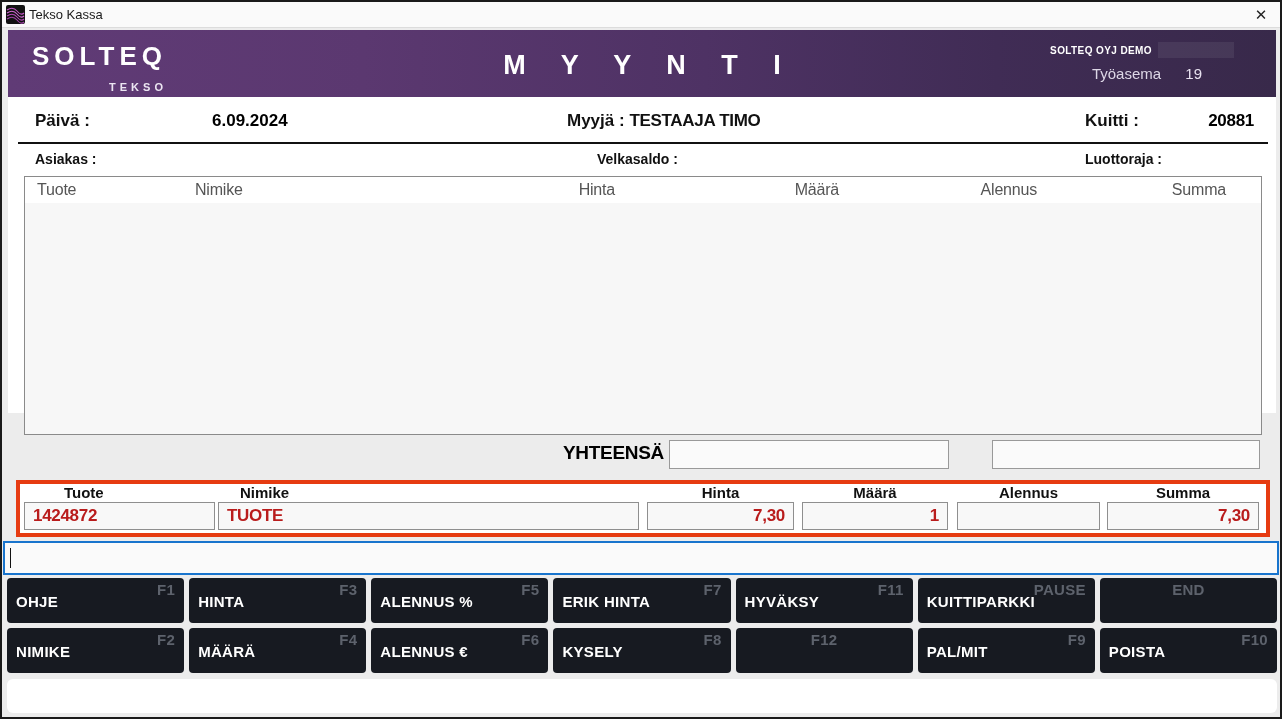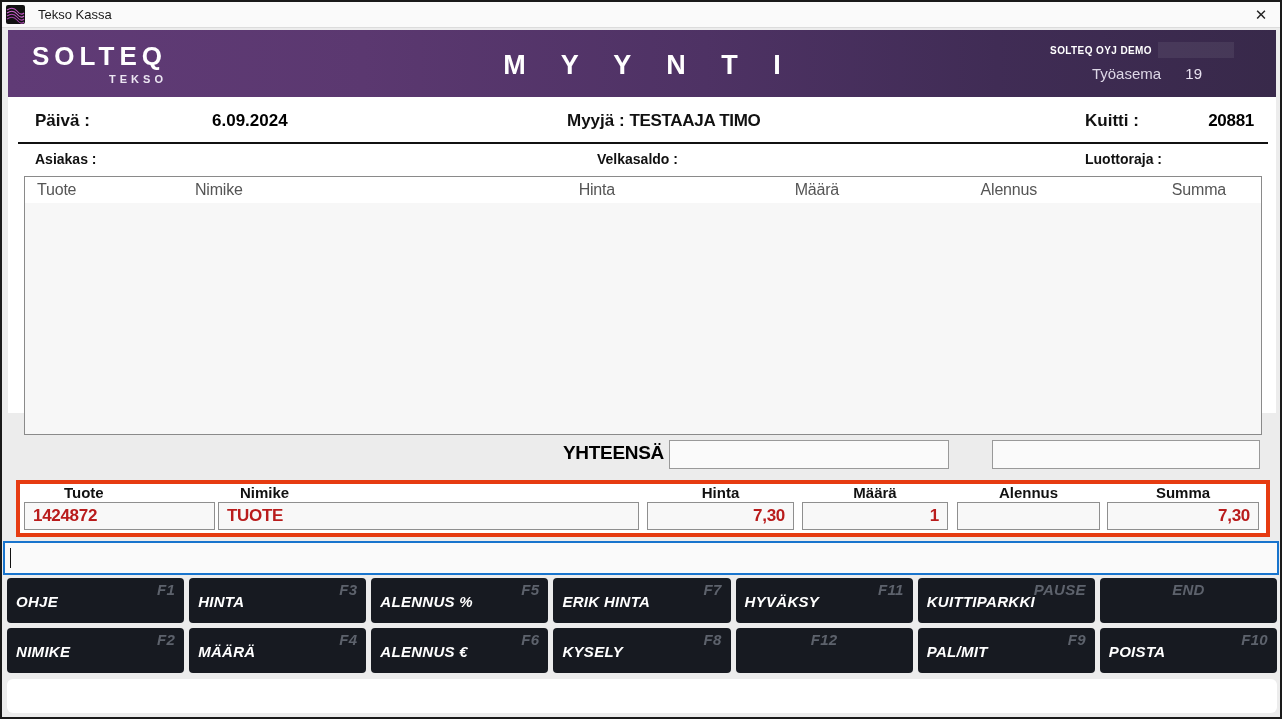--- a/index.html
+++ b/index.html
@@ -4,31 +4,31 @@
 <style>
   * { margin:0; padding:0; box-sizing:border-box; }
   html,body { width:1282px; height:719px; background:#c0c0c0; font-family:"Liberation Sans",sans-serif; }
   .window {
     position:relative; width:1282px; height:719px;
     background:#ececec; border:2px solid #1a1a1a; overflow:hidden;
   }
   
   .titlebar { position:absolute; top:0; left:0; right:0; height:26px; background:#fafafa; border-bottom:1px solid #dcdcdc; }
   .app-icon { position:absolute; left:4px; top:3px; width:19px; height:19px; }
-  .titlebar-title { position:absolute; left:36px; top:5px; font-size:13px; color:#1a1a1a; }
+  .titlebar-title { position:absolute; left:27px; top:5px; font-size:13px; color:#1a1a1a; }
   .close-btn { position:absolute; right:8px; top:2px; width:22px; height:22px; text-align:center; line-height:22px; font-size:15px; color:#222; cursor:pointer; }
   
   .header {
     position:absolute; top:28px; left:6px; width:1268px; height:67px;
     background:linear-gradient(90deg,#603b76 0%,#5b3870 28%,#4e3264 55%,#402c55 78%,#38294a 100%);
     color:#fff;
   }
   .logo { position:absolute; left:24px; top:13px; text-align:left; }
   .logo-primary { font-size:26px; font-weight:bold; letter-spacing:5px; line-height:26px; }
-  .logo-secondary { font-size:11px; font-weight:bold; letter-spacing:4px; color:#ece6f2; text-align:right; margin-top:4px; }
+  .logo-secondary { font-size:11px; font-weight:bold; letter-spacing:4px; color:#ece6f2; text-align:right; margin-top:12px; }
   .screen-title { position:absolute; left:0; right:0; top:20px; text-align:center; font-size:27px; font-weight:bold; letter-spacing:14px; text-indent:14px; }
   .header-right { position:absolute; right:42px; top:12px; text-align:right; }
   .company-line { font-size:10px; font-weight:bold; letter-spacing:.4px; display:flex; align-items:center; justify-content:flex-end; }
   .header-field { display:inline-block; width:76px; height:16px; margin-left:6px; background:rgba(255,255,255,.07); }
   .ws-line { margin-top:7px; font-size:15px; color:#ddd7e6; padding-right:32px; }
   .ws-line .ws-num { margin-left:20px; color:#e8e2f0; }
   
   .content { position:absolute; top:95px; left:6px; width:1268px; height:316px; background:#fff; }
   .lbl { font-weight:bold; color:#111; }
   .info-date-label   { position:absolute; left:27px;  top:14px; font-size:17px; }
@@ -67,21 +67,21 @@
   .ef-4 { left:937px;  width:143px; }
   .ef-5 { left:1087px; width:152px; }
   .ef-2 .entry-label,.ef-3 .entry-label,.ef-4 .entry-label,.ef-5 .entry-label { text-align:center; }
   .ef-2 .entry-box,.ef-3 .entry-box,.ef-4 .entry-box,.ef-5 .entry-box { text-align:right; padding-right:8px; }
   
   .command-bar { position:absolute; top:539px; left:1px; width:1276px; height:34px; border:2px solid #1874cd; background:#fafafa; }
   .caret { position:absolute; left:5px; top:5px; width:1px; height:20px; background:#111; }
   
   .fkey-grid { position:absolute; top:576px; left:5px; width:1270px; height:95px;
     display:grid; grid-template-columns:repeat(7,1fr); grid-template-rows:45px 45px; gap:5px; }
-  .fkey { position:relative; background:#171a21; border-radius:4px; cursor:pointer;font-style:italic; }
+  .fkey { position:relative; background:#171a21; border-radius:4px; cursor:pointer; }
   .fkey-key { position:absolute; top:3px; right:9px; font-size:15px; font-weight:bold; color:#5d626c; letter-spacing:.3px; }
   .fkey-label { position:absolute; left:9px; top:50%; transform:translateY(-50%); font-size:15px; font-weight:bold; color:#fff; letter-spacing:.3px; white-space:nowrap; }
   .fkey.key-only .fkey-key { left:0; right:0; text-align:center; }
   
   .status-bar { position:absolute; top:677px; left:5px; width:1270px; height:34px; background:#fff; border-radius:6px; font-size:14px; line-height:34px; padding:0 10px; color:#333; }
 </style>
 </head>
 <body>
 
 <div class="window">

